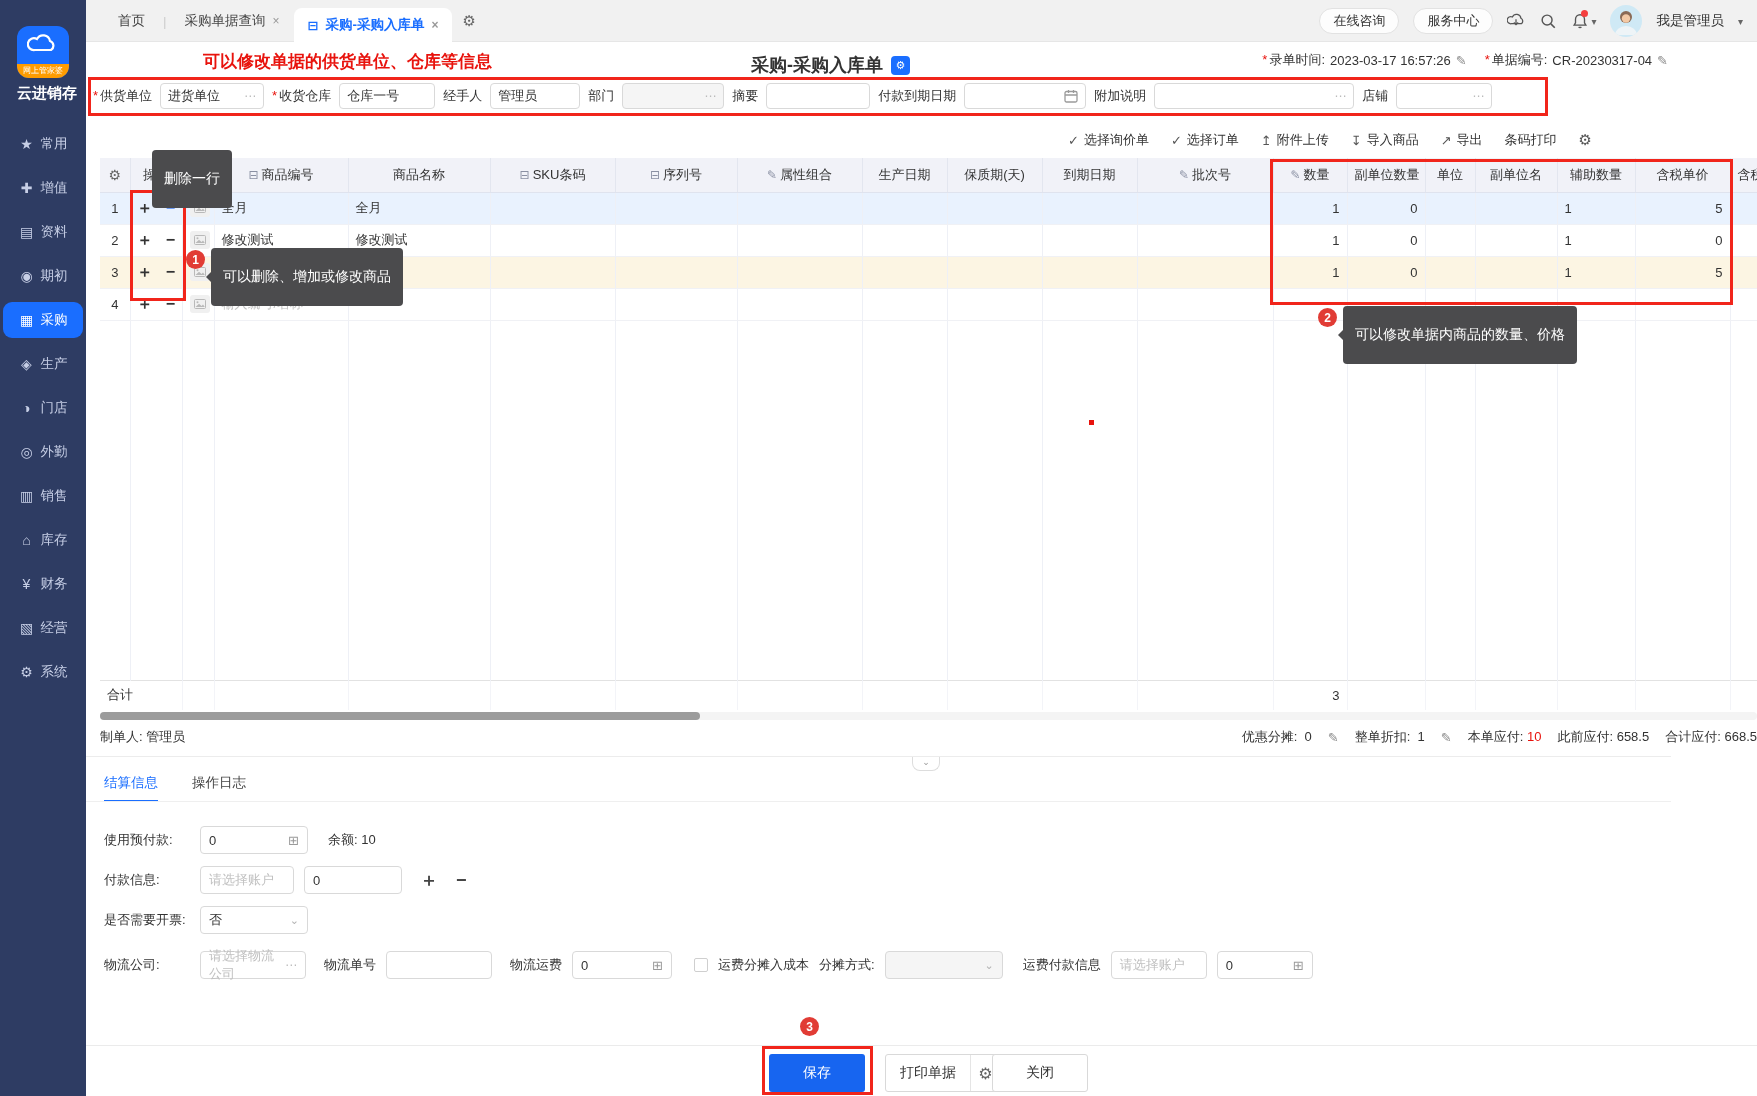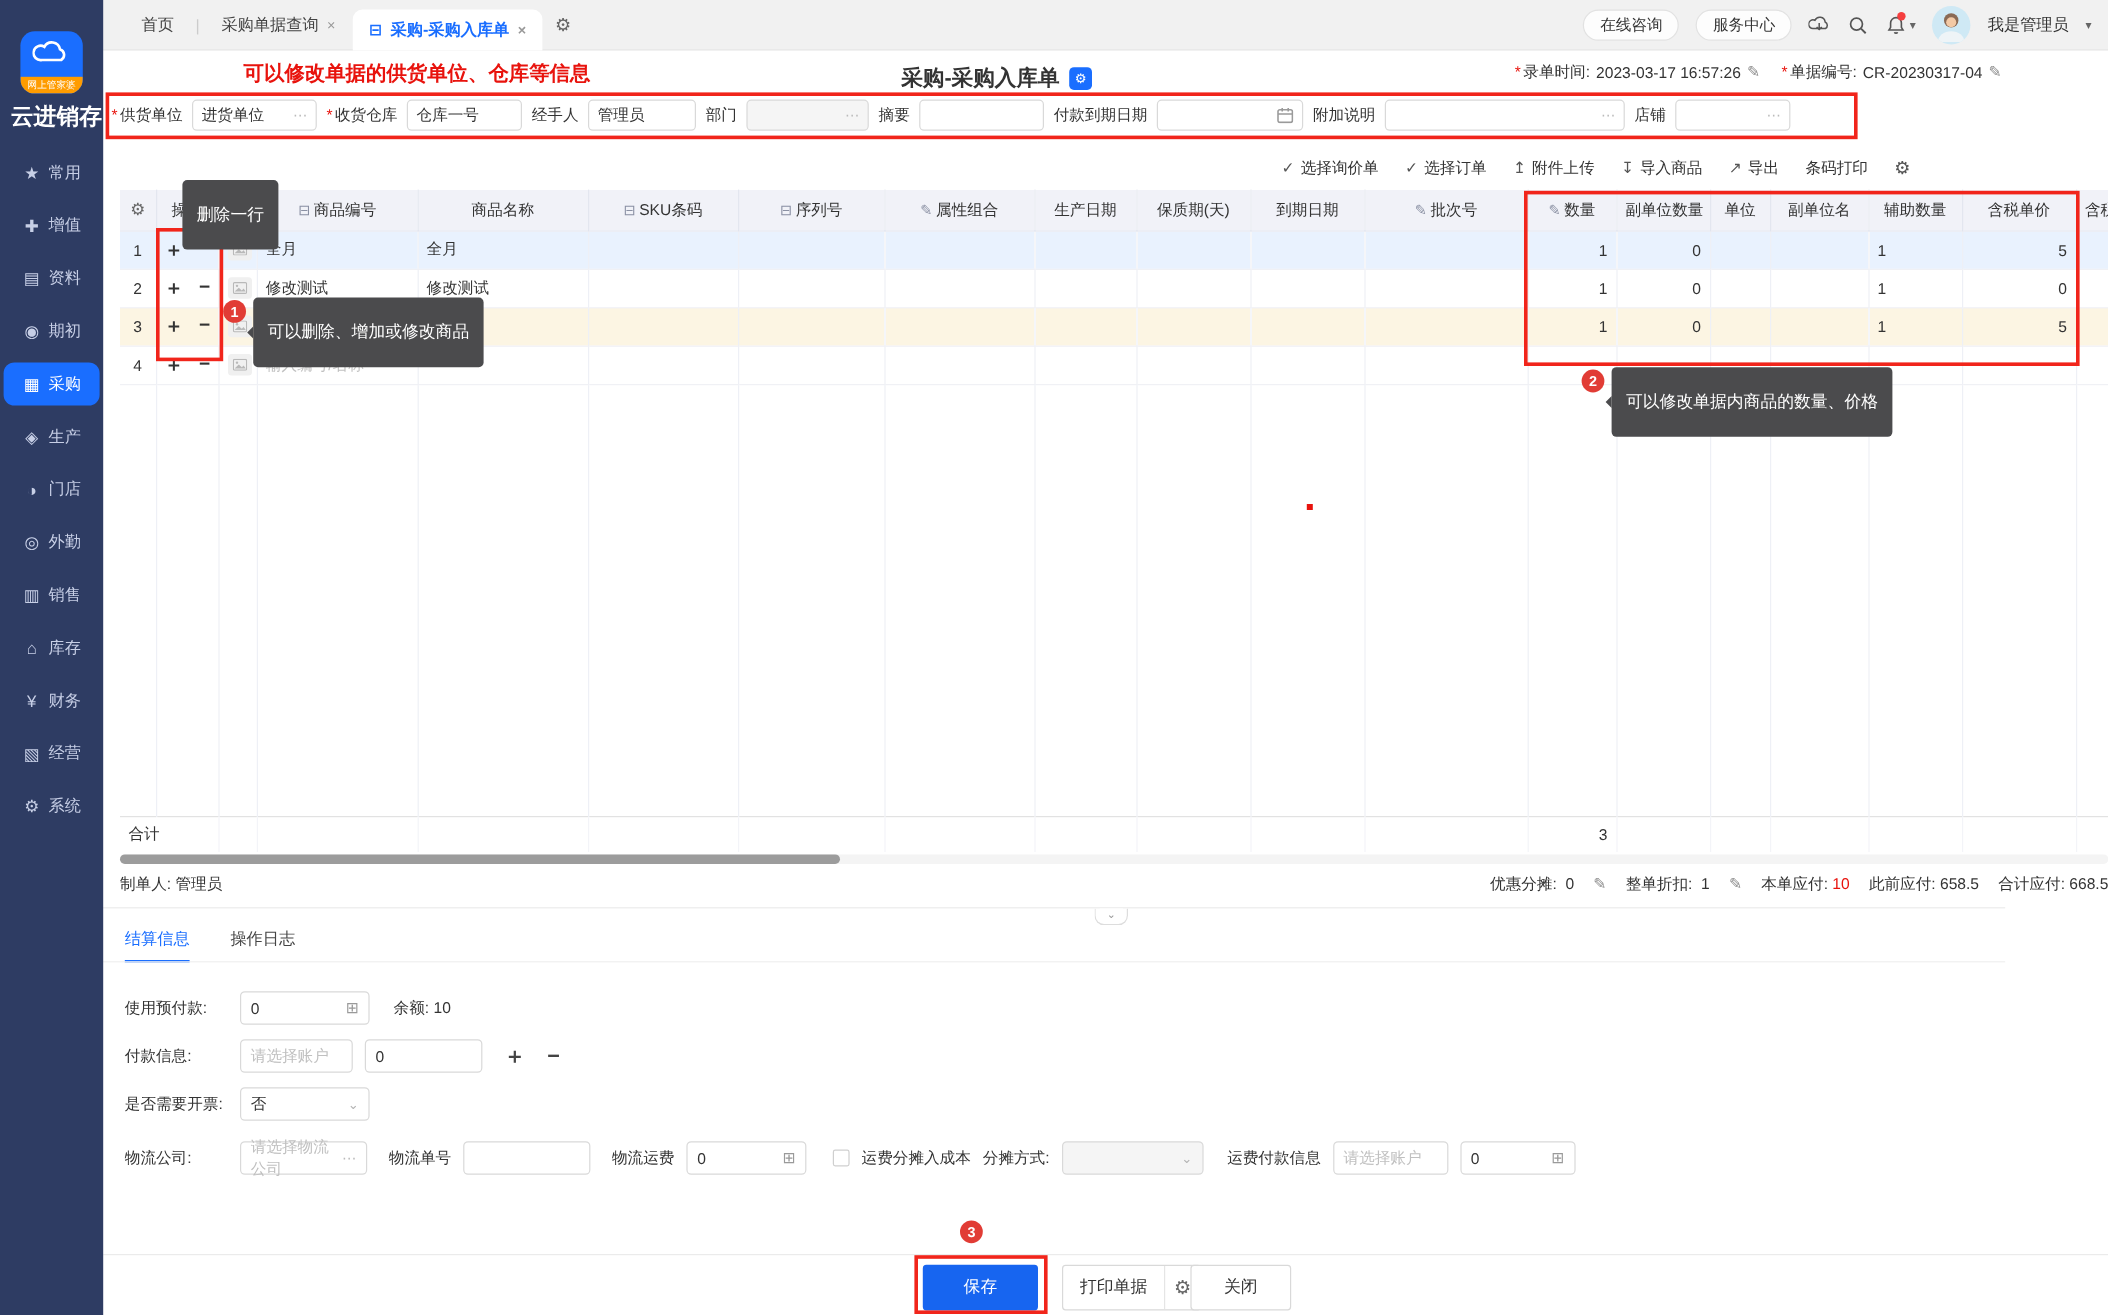--- a/index.html
+++ b/index.html
@@ -5,21 +5,21 @@
   * { margin:0; padding:0; box-sizing:border-box; }
   html,body { width:1757px; height:1096px; }
   body { font-family:"Liberation Sans","DejaVu Sans",sans-serif; background:#fff; position:relative; overflow:hidden; color:#333; }
   #app { position:absolute; inset:0; }
 
   
   .sidebar { position:absolute; left:0; top:0; width:86px; height:1096px; background:#2e3c63; z-index:20; }
   .logo-box { position:absolute; left:17px; top:26px; width:52px; height:52px; background:#1a6eff; border-radius:12px; overflow:hidden; }
   .logo-cloud { position:absolute; left:10px; top:6px; width:32px; height:24px; }
   .logo-band { position:absolute; left:0; bottom:0; width:100%; height:14px; background:#ff9c00; color:#fff; font-size:8px; text-align:center; line-height:14px; letter-spacing:0; }
-  .app-name { position:absolute; left:0; top:84px; width:94px; text-align:center; color:#fff; font-size:19px; font-weight:bold; }
+  .app-name { position:absolute; left:0; top:84px; width:94px; text-align:center; color:#fff; font-size:15px; font-weight:bold; }
   .s-menu { position:absolute; left:0; top:118px; width:86px; }
   .s-item { height:36px; margin:8px 3px 0 3px; display:flex; align-items:center; justify-content:center; gap:6px; color:#c7cfe6; font-size:13.5px; border-radius:9px; cursor:pointer; }
   .s-item .s-ico { font-size:14px; width:16px; text-align:center; }
   .s-item.active { background:#1a6eff; color:#fff; }
 
   
   .topbar { position:absolute; left:86px; top:0; width:1671px; height:42px; background:#f1f1f1; border-bottom:1px solid #e6e6e6; z-index:10; }
   .tabs { position:absolute; left:18px; top:0; height:42px; display:flex; align-items:center; font-size:13.5px; color:#444; }
   .tab-home { padding:0 14px; cursor:pointer; }
   .tab-sep { color:#ccc; margin:0 4px; }
@@ -102,21 +102,21 @@
   .select .chev { margin-left:auto; color:#b3b3b3; font-size:11px; }
   .checkbox { width:14px; height:14px; border:1px solid #cfcfcf; border-radius:2px; background:#fff; cursor:pointer; }
 
   
   .footer { position:absolute; left:0; top:1045px; width:1671px; height:51px; background:#fff; border-top:1px solid #ebebeb; }
   .btn { height:38px; border-radius:3px; font-size:14px; display:flex; align-items:center; justify-content:center; cursor:pointer; }
   .btn-save { position:absolute; left:683px; top:8px; width:96px; background:#1765f0; color:#fff; }
   .btn-print-group { position:absolute; left:799px; top:8px; display:flex; border:1px solid #d9d9d9; border-radius:3px; height:38px; background:#fff; }
   .btn-print { padding:0 14px; display:flex; align-items:center; font-size:14px; cursor:pointer; }
   .btn-print-gear { width:30px; display:flex; align-items:center; justify-content:center; border-left:1px solid #e5e5e5; color:#666; cursor:pointer; }
-  .btn-close { position:absolute; left:906px; top:8px; width:84px; border:1px solid #d9d9d9; background:#fff; color:#333; }
+  .btn-close { position:absolute; left:906px; top:8px; width:96px; border:1px solid #d9d9d9; background:#fff; color:#333; }
 
   
   .redbox { position:absolute; border:3px solid #f1251b; z-index:40; pointer-events:none; }
   .tooltip { position:absolute; background:#4b4b4d; color:#fff; font-size:14px; padding:20px 12px; border-radius:4px; z-index:50; white-space:nowrap; }
   .tooltip.arrow-left::before { content:""; position:absolute; left:-5px; top:50%; margin-top:-5px; border:5px solid transparent; border-right-color:#4b4b4d; border-left:none; }
   .num-circle { position:absolute; width:19px; height:19px; border-radius:50%; background:#e13c35; color:#fff; font-size:12px; font-weight:bold; display:flex; align-items:center; justify-content:center; z-index:51; }
   .stray-dot { position:absolute; left:1089px; top:420px; width:5px; height:5px; background:#e8130d; z-index:30; }
 </style>
 </head>
 <body>

